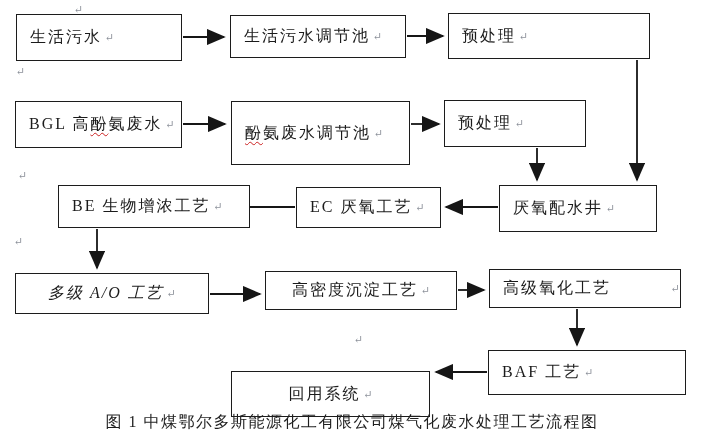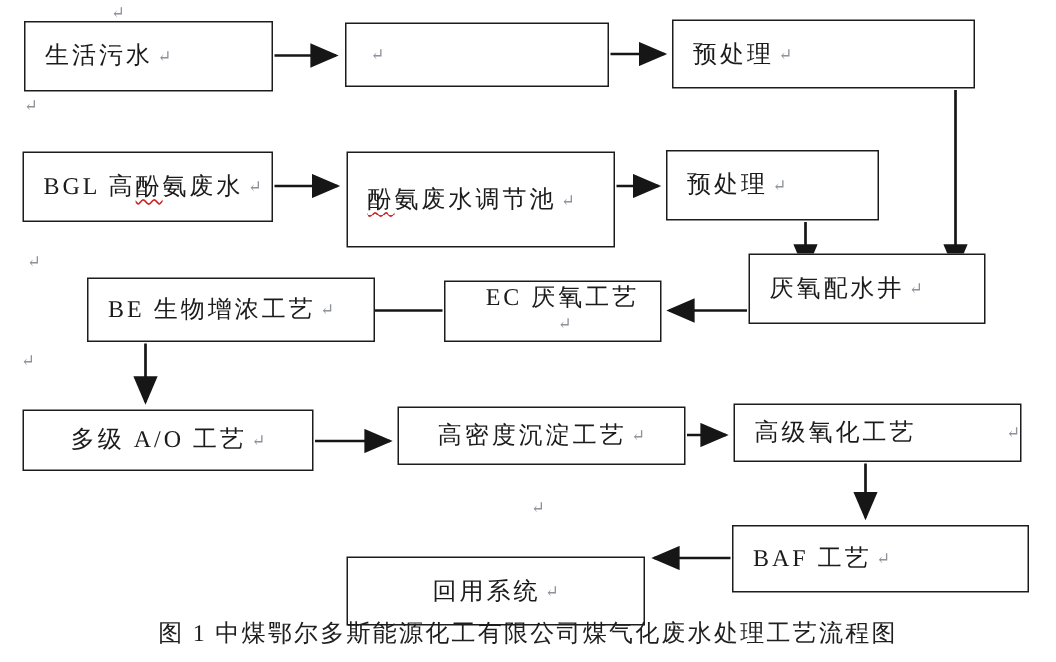--- a/index.html
+++ b/index.html
@@ -92,20 +92,21 @@
   <span class="pmark" style="left:18px; top:170px;">↵</span>
   <span class="pmark" style="left:14px; top:236px;">↵</span>
   <span class="pmark" style="left:354px; top:334px;">↵</span>
   <span class="pmark" style="left:356px; top:396px;">↵</span>
 
   <div class="node" style="left:16px; top:14px; width:166px; height:47px;">
     <span>生活污水</span>
       <span class="crmark">↵</span>
   </div>
   <div class="node" style="left:230px; top:15px; width:176px; height:43px;">
+    <span>生活污水调节池</span>
       <span class="crmark">↵</span>
   </div>
   <div class="node" style="left:448px; top:13px; width:202px; height:46px;">
     <span>预处理</span>
       <span class="crmark">↵</span>
   </div>
 
   <div class="node" style="left:15px; top:101px; width:167px; height:47px;">
     <span><span>BGL 高</span><span class="squiggle">酚</span><span>氨废水</span></span>
       <span class="crmark">↵</span>
@@ -116,30 +117,30 @@
   </div>
   <div class="node" style="left:444px; top:100px; width:142px; height:47px;">
     <span>预处理</span>
       <span class="crmark">↵</span>
   </div>
 
   <div class="node" style="left:16px; top:185px; width:192px; height:43px;margin-left:42px;">
     <span>BE 生物增浓工艺</span>
       <span class="crmark">↵</span>
   </div>
-  <div class="node" style="left:296px; top:187px; width:145px; height:41px;flex-direction:column;">
+  <div class="node" style="left:296px; top:187px; width:145px; height:41px;">
     <span>EC 厌氧工艺</span>
       <span class="crmark">↵</span>
   </div>
-  <div class="node" style="left:499px; top:169px; width:158px; height:47px;">
+  <div class="node" style="left:499px; top:185px; width:158px; height:47px;">
     <span>厌氧配水井</span>
       <span class="crmark">↵</span>
   </div>
 
-  <div class="node center" style="left:15px; top:273px; width:194px; height:41px;">
+  <div class="node center" style="left:15px; top:273px; width:194px; height:41px;font-style:italic;">
     <span>多级 A/O 工艺</span>
       <span class="crmark">↵</span>
   </div>
   <div class="node center" style="left:265px; top:271px; width:192px; height:39px;">
     <span>高密度沉淀工艺</span>
       <span class="crmark">↵</span>
   </div>
   <div class="node" style="left:489px; top:269px; width:192px; height:39px;justify-content:space-between;">
     <span>高级氧化工艺</span>
       <span class="crmark">↵</span>

